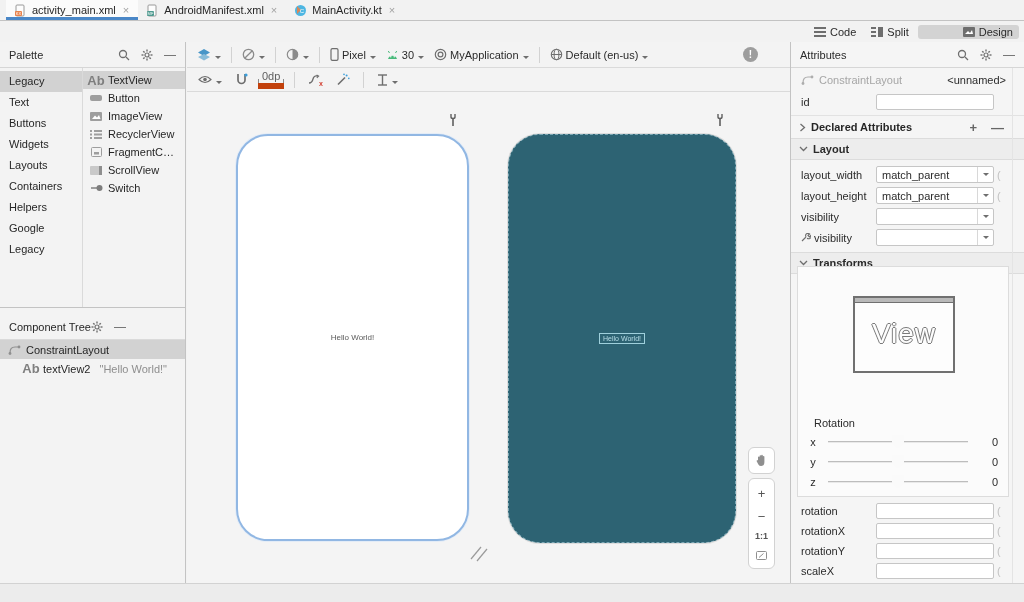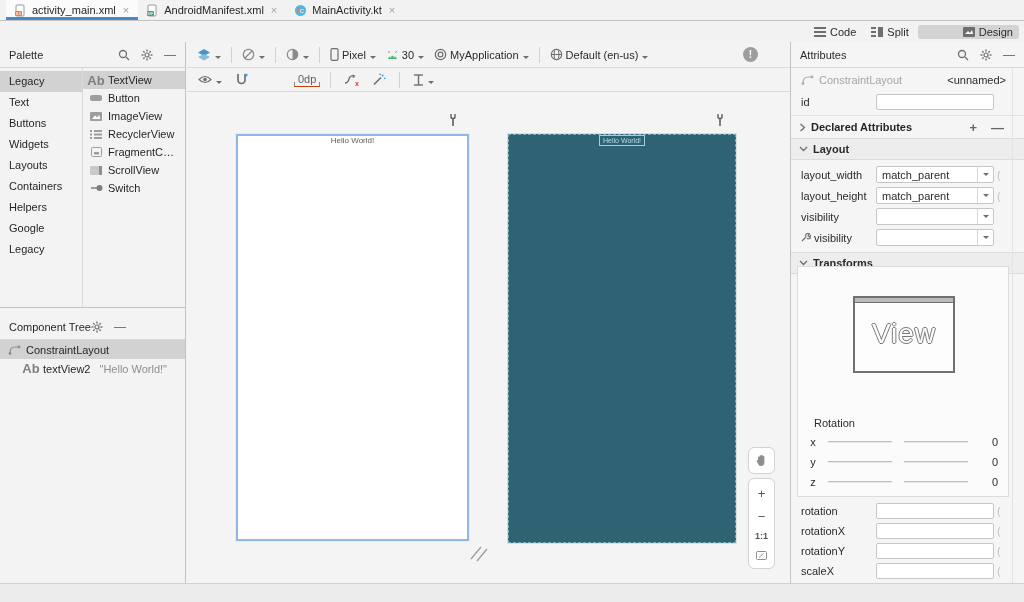--- a/index.html
+++ b/index.html
@@ -53,30 +53,30 @@
   .design { position:absolute; left:187px; top:42px; width:603px; height:541px; background:#f4f4f4; }
   .dtoolbar1 { height:26px; background:#f3f3f3; border-bottom:1px solid #dadada;
                display:flex; align-items:center; padding:0 7px; gap:4px; }
   .dtoolbar2 { height:24px; background:#f3f3f3; border-bottom:1px solid #dadada;
                display:flex; align-items:center; padding:0 8px; gap:7px; }
   .tb-btn { display:flex; align-items:center; gap:3px; padding:1px 3px; border-radius:2px; }
   .caret { width:0; height:0; border-left:3px solid transparent; border-right:3px solid transparent;
            border-top:3px solid #6e6e6e; margin-left:1px; margin-top:6px; }
   .tb-sep { width:1px; height:16px; background:#d2d2d2; margin:0 3px; }
   .chip-label { color:#2b2b2b; }
-  .margin-chip { position:relative; color:#5f5f5f; padding:0 4px 1px 4px; border-bottom:1px solid #c2410c;margin-left:36px; }
+  .margin-chip { position:relative; color:#5f5f5f; padding:0 4px 1px 4px; border-bottom:6px solid #c2410c; }
   .margin-chip::before, .margin-chip::after { content:""; position:absolute; bottom:0; width:1px; height:4px; background:#8a8a8a; }
   .margin-chip::before { left:0; } .margin-chip::after { right:0; }
   .info-circle { position:absolute; right:32px; top:5px; width:15px; height:15px; border-radius:50%; background:#9d9d9d;
                  color:#fff; font-size:10px; font-weight:bold; display:flex; align-items:center; justify-content:center; }
   .help-circle { position:absolute; right:16px; top:77px; width:14px; height:14px; border-radius:50%; background:#3a9edb;
                  color:#fff; font-size:9px; font-weight:bold; display:flex; align-items:center; justify-content:center; }
 
   .canvas { position:absolute; left:0; top:51px; width:100%; height:490px; background:#f4f4f4; }
-  .phone { position:absolute; display:flex; align-items:flex-start; justify-content:center; }
+  .phone { position:absolute; display:flex; align-items:center; justify-content:center;border-radius:32px; }
   .phone.design-view { left:49px; top:41px; width:233px; height:407px; background:#ffffff;
                        border:2px solid #91b7e3; box-shadow:0 0 0 1px #e3ecf7; }
   .hello-design { color:#5a5a5a; font-size:8px; }
   .phone.blueprint-view { left:321px; top:41px; width:228px; height:409px;
                           border:1px dashed rgba(186,223,233,0.55); box-shadow:0 0 0 1px #dddddd; }
   .hello-blueprint { color:#b7dde7; font-size:7px; border:1px solid #9fd0dc; padding:1px 3px; }
   .wrench { position:absolute; width:12px; height:14px; }
   .wrench.w1 { left:260px; top:20px; } .wrench.w2 { left:527px; top:20px; }
 
   .zoombox { position:absolute; background:#ffffff; border:1px solid #d2d2d2; border-radius:6px;

